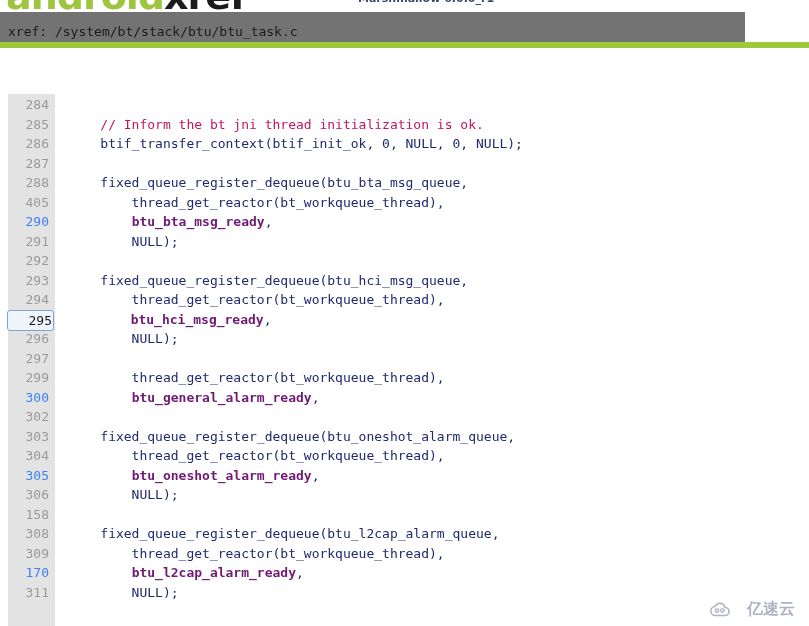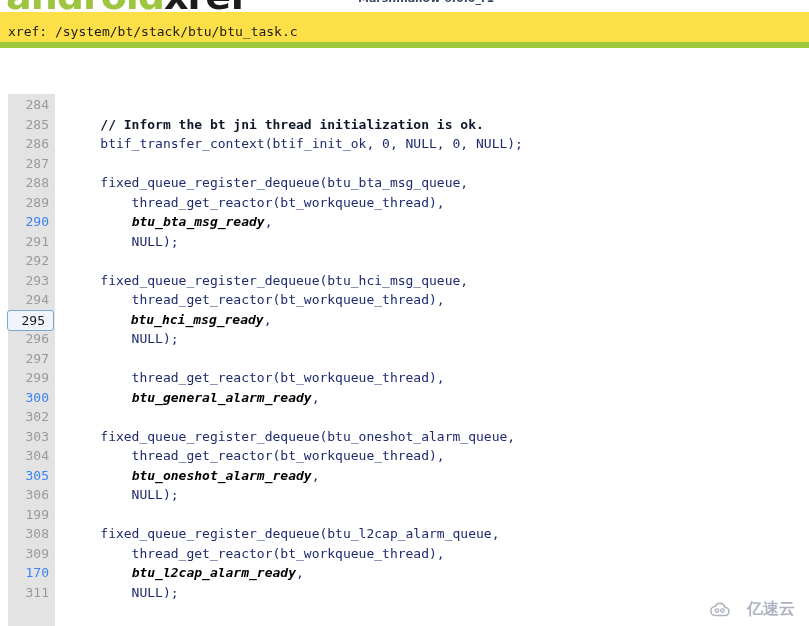--- a/index.html
+++ b/index.html
@@ -44,23 +44,23 @@
     font-weight: bold;
     font-size: 11px;
     color: #3a4a66;
     white-space: nowrap;
   }
 
   
   #xref-bar {
     position: absolute;
     top: 12px; left: 0;
-    width: 809px;
+    width: 745px;
     height: 30px;
-    background: #fde047;
+    background: #737373;
   }
   #xref-text {
     position: absolute;
     left: 8px;
     top: 12px;
     font-family: "DejaVu Sans Mono", monospace;
     font-size: 13px;
     color: #1b1b1b;
     white-space: nowrap;
   }
@@ -129,36 +129,35 @@
   }
   .lineno.anchored {
     color: #3b82f6;
   }
   .lineno.current {
     color: #1a1a1a;
     border: 1px solid #7aa7d4;
     border-radius: 3px;
     background: #f0f5fb;
     width: 47px;
-    padding-right: 8px;
+    padding-right: 1px;
     margin-left: 7px;
   }
   .ctext {
     display: inline-block;
     margin-left: 14px;
     vertical-align: top;
     color: #1f2a6e;
   }
-  .cmt { color: #0f172a; font-weight: bold; }
+  .cmt { color: #be185d; }
   .sym {
-    color: #000000;
+    color: #701a75;
     font-weight: bold;
     cursor: pointer;
     text-decoration: none;
-    font-style: italic;
   }
 
   
   #watermark {
     position: absolute;
     right: 14px;
     bottom: 6px;
     display: flex;
     align-items: center;
     gap: 16px;
@@ -204,37 +203,37 @@
 </div>
 
 <div id="code-area">
   <div id="gutter-bg"></div>
   <div id="code-lines">
       <div class="code-row"><span class="lineno">284</span><span class="ctext"></span></div>
       <div class="code-row"><span class="lineno">285</span><span class="ctext"><span class="cmt">    // Inform the bt jni thread initialization is ok.</span></span></div>
       <div class="code-row"><span class="lineno">286</span><span class="ctext"><span>    btif_transfer_context(btif_init_ok, 0, NULL, 0, NULL);</span></span></div>
       <div class="code-row"><span class="lineno">287</span><span class="ctext"></span></div>
       <div class="code-row"><span class="lineno">288</span><span class="ctext"><span>    fixed_queue_register_dequeue(btu_bta_msg_queue,</span></span></div>
-      <div class="code-row"><span class="lineno">289</span><span class="ctext"><span>        thread_get_reactor(bt_workqueue_thread),</span></span></div>
+      <div class="code-row"><span class="lineno">405</span><span class="ctext"><span>        thread_get_reactor(bt_workqueue_thread),</span></span></div>
       <div class="code-row"><span class="lineno anchored">290</span><span class="ctext"><span>        </span><a class="sym">btu_bta_msg_ready</a><span>,</span></span></div>
       <div class="code-row"><span class="lineno">291</span><span class="ctext"><span>        NULL);</span></span></div>
       <div class="code-row"><span class="lineno">292</span><span class="ctext"></span></div>
       <div class="code-row"><span class="lineno">293</span><span class="ctext"><span>    fixed_queue_register_dequeue(btu_hci_msg_queue,</span></span></div>
       <div class="code-row"><span class="lineno">294</span><span class="ctext"><span>        thread_get_reactor(bt_workqueue_thread),</span></span></div>
       <div class="code-row"><span class="lineno anchored current">295</span><span class="ctext"><span>        </span><a class="sym">btu_hci_msg_ready</a><span>,</span></span></div>
       <div class="code-row"><span class="lineno">296</span><span class="ctext"><span>        NULL);</span></span></div>
       <div class="code-row"><span class="lineno">297</span><span class="ctext"></span></div>
       <div class="code-row"><span class="lineno">299</span><span class="ctext"><span>        thread_get_reactor(bt_workqueue_thread),</span></span></div>
       <div class="code-row"><span class="lineno anchored">300</span><span class="ctext"><span>        </span><a class="sym">btu_general_alarm_ready</a><span>,</span></span></div>
       <div class="code-row"><span class="lineno">302</span><span class="ctext"></span></div>
       <div class="code-row"><span class="lineno">303</span><span class="ctext"><span>    fixed_queue_register_dequeue(btu_oneshot_alarm_queue,</span></span></div>
       <div class="code-row"><span class="lineno">304</span><span class="ctext"><span>        thread_get_reactor(bt_workqueue_thread),</span></span></div>
       <div class="code-row"><span class="lineno anchored">305</span><span class="ctext"><span>        </span><a class="sym">btu_oneshot_alarm_ready</a><span>,</span></span></div>
       <div class="code-row"><span class="lineno">306</span><span class="ctext"><span>        NULL);</span></span></div>
-      <div class="code-row"><span class="lineno">199</span><span class="ctext"></span></div>
+      <div class="code-row"><span class="lineno">158</span><span class="ctext"></span></div>
       <div class="code-row"><span class="lineno">308</span><span class="ctext"><span>    fixed_queue_register_dequeue(btu_l2cap_alarm_queue,</span></span></div>
       <div class="code-row"><span class="lineno">309</span><span class="ctext"><span>        thread_get_reactor(bt_workqueue_thread),</span></span></div>
       <div class="code-row"><span class="lineno anchored">170</span><span class="ctext"><span>        </span><a class="sym">btu_l2cap_alarm_ready</a><span>,</span></span></div>
       <div class="code-row"><span class="lineno">311</span><span class="ctext"><span>        NULL);</span></span></div>
     </div>
 </div>
 
 <div id="watermark">
   <svg width="22" height="16" viewBox="0 0 22 16">
     <path d="M6.5 13.5h9.5a4 4 0 0 0 0-8 5.2 5.2 0 0 0-9.9-1 3.6 3.6 0 0 0 .4 9z" fill="none" stroke="#9096a8" stroke-width="1.6"></path>

